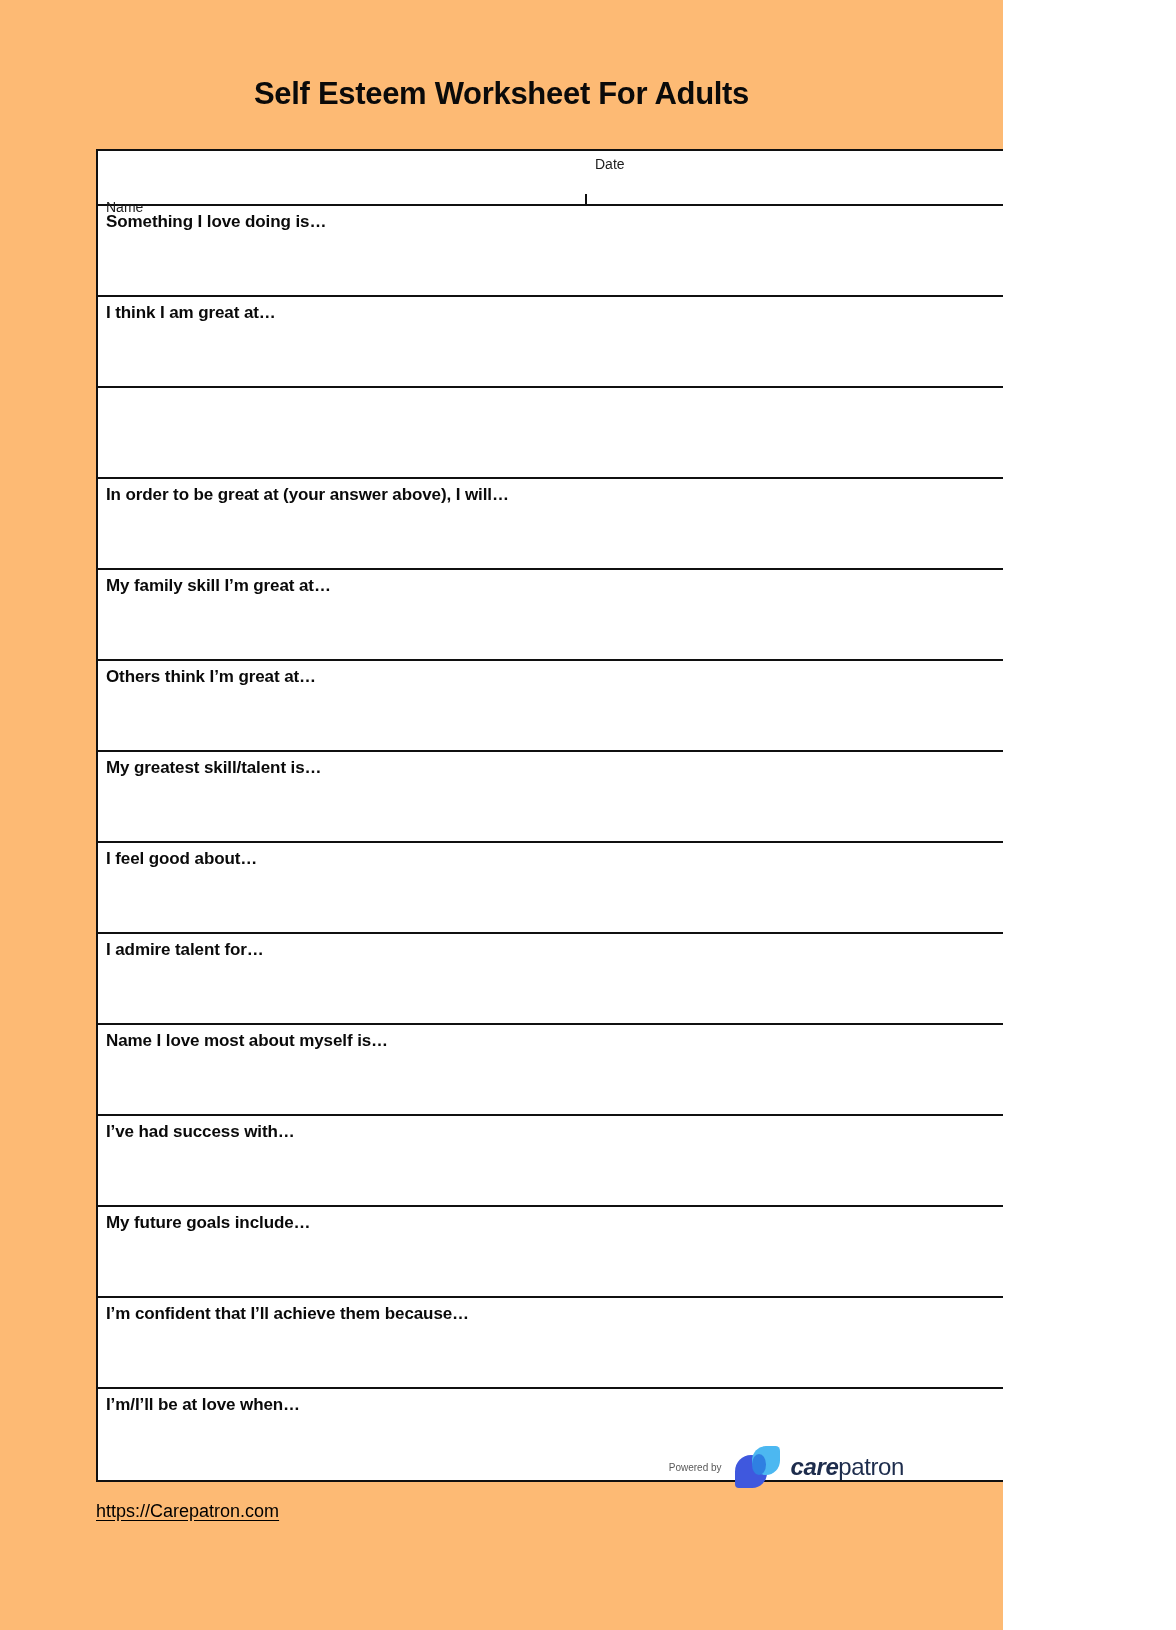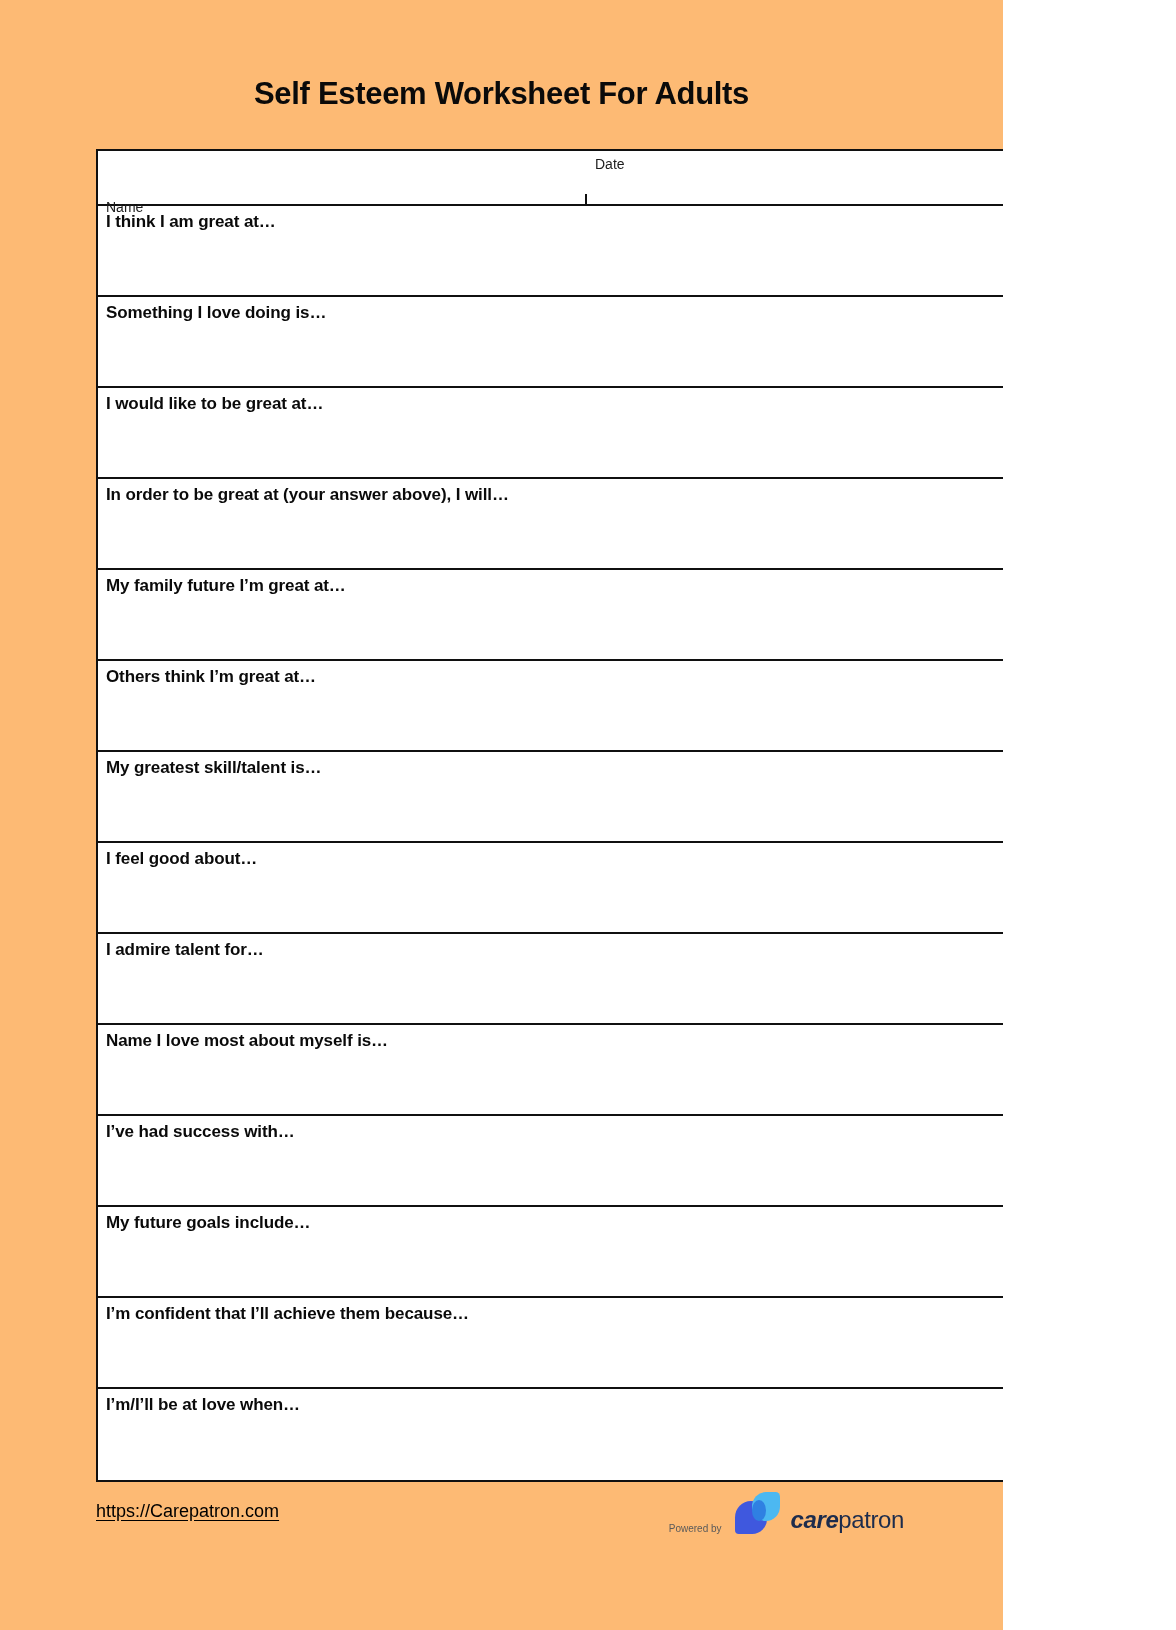--- a/index.html
+++ b/index.html
@@ -82,24 +82,24 @@
     left:96px;
     top:1501px;
     font-size:18px;
     color:var(--link-text);
     text-decoration:underline;
     text-underline-offset:3px;
   }
   .powered-by{
     position:absolute;
     right:99px;
-    top:1488px;
+    top:1444px;
     height:46px;
     display:flex;
-    align-items:flex-end;
+    align-items:center;
     gap:9px;
   }
   .powered-by-label{
     font-size:10px;
     color:var(--powered-gray);
     margin-right:4px;
     white-space:nowrap;
   }
   .logo-icon{
     position:relative;
@@ -155,37 +155,36 @@
       <div class="header-cell name">
         <span>Name</span>
       </div>
       <div class="header-cell">
         <span>Date</span>
       </div>
     </div>
 
     <div>
         <div class="prompt-row">
+        <div class="prompt-label">Something I love doing is…</div>
+        <div class="answer-space"></div>
+      </div>
+        <div class="prompt-row">
         <div class="prompt-label">I think I am great at…</div>
         <div class="answer-space"></div>
       </div>
         <div class="prompt-row">
-        <div class="prompt-label">Something I love doing is…</div>
-        <div class="answer-space"></div>
-      </div>
-        <div class="prompt-row">
-        <div class="prompt-label">I would like to be great at…</div>
         <div class="answer-space"></div>
       </div>
         <div class="prompt-row">
         <div class="prompt-label">In order to be great at (your answer above), I will…</div>
         <div class="answer-space"></div>
       </div>
         <div class="prompt-row">
-        <div class="prompt-label">My family future I’m great at…</div>
+        <div class="prompt-label">My family skill I’m great at…</div>
         <div class="answer-space"></div>
       </div>
         <div class="prompt-row">
         <div class="prompt-label">Others think I’m great at…</div>
         <div class="answer-space"></div>
       </div>
         <div class="prompt-row">
         <div class="prompt-label">My greatest skill/talent is…</div>
         <div class="answer-space"></div>
       </div>

